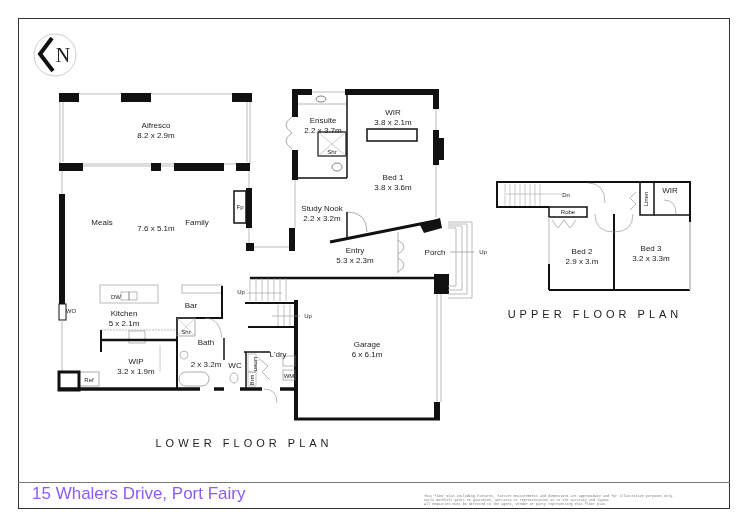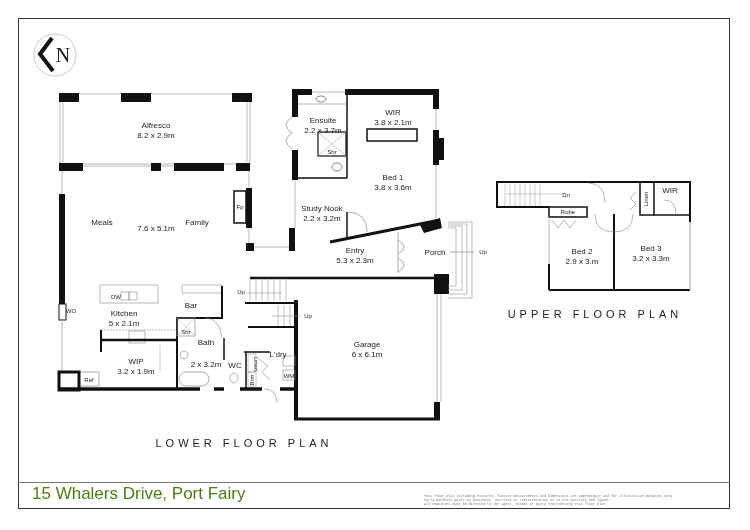--- a/index.html
+++ b/index.html
@@ -2,21 +2,21 @@
 <html><head>
 <meta charset="utf-8">
 <style>
   html, body { margin:0; padding:0; background:#ffffff; }
   body { width:750px; height:530px; position:relative; overflow:hidden; font-family:"Liberation Sans", sans-serif; }
   #frame { position:absolute; left:18px; top:18px; width:712px; height:491px; border:1.5px solid #333; box-sizing:border-box; }
   #plan { position:absolute; left:0; top:0; }
   .room-label { font-family:"Liberation Sans", sans-serif; font-size:8px; fill:#222; text-anchor:middle; }
   .small-label { font-family:"Liberation Sans", sans-serif; font-size:6px; fill:#222; text-anchor:middle; }
   .plan-title { font-family:"Liberation Sans", sans-serif; font-size:11px; fill:#222; letter-spacing:4px; text-anchor:middle; }
-  #footer-address { position:absolute; left:32px; top:484px; font-size:17px; color:#4d7c0f; }
+  #footer-address { position:absolute; left:32px; top:484px; font-size:17px; color:#8b5cf6; }
   #footer-divider { position:absolute; left:18px; top:482px; width:712px; height:1px; background:#777; }
   #disclaimer { position:absolute; left:424px; top:494px; width:300px; font-family:"Liberation Mono", monospace; font-size:3.4px; line-height:4.2px; color:#777; }
 </style>
 </head>
 <body>
 
 <div id="frame"></div>
 
 <svg id="plan" width="750" height="530" viewBox="0 0 750 530">
 

